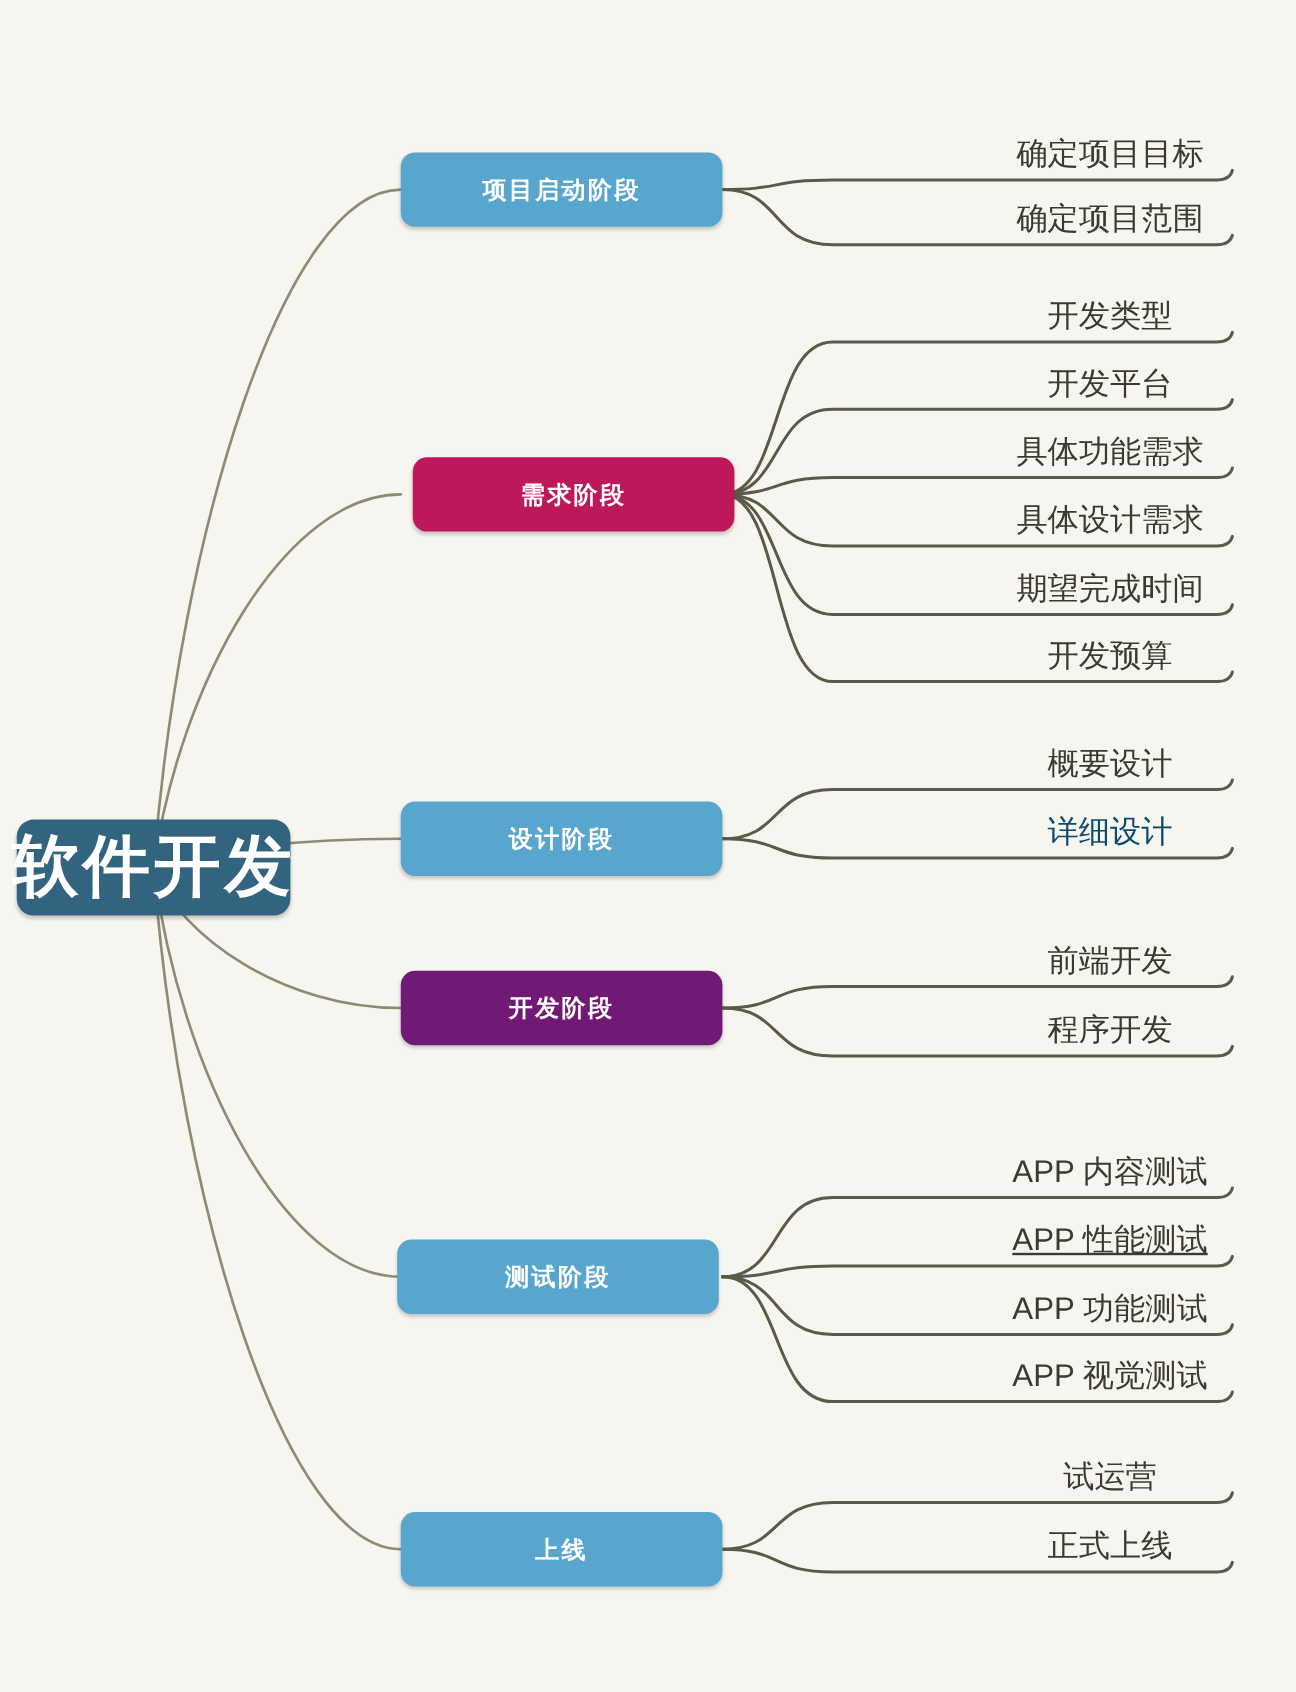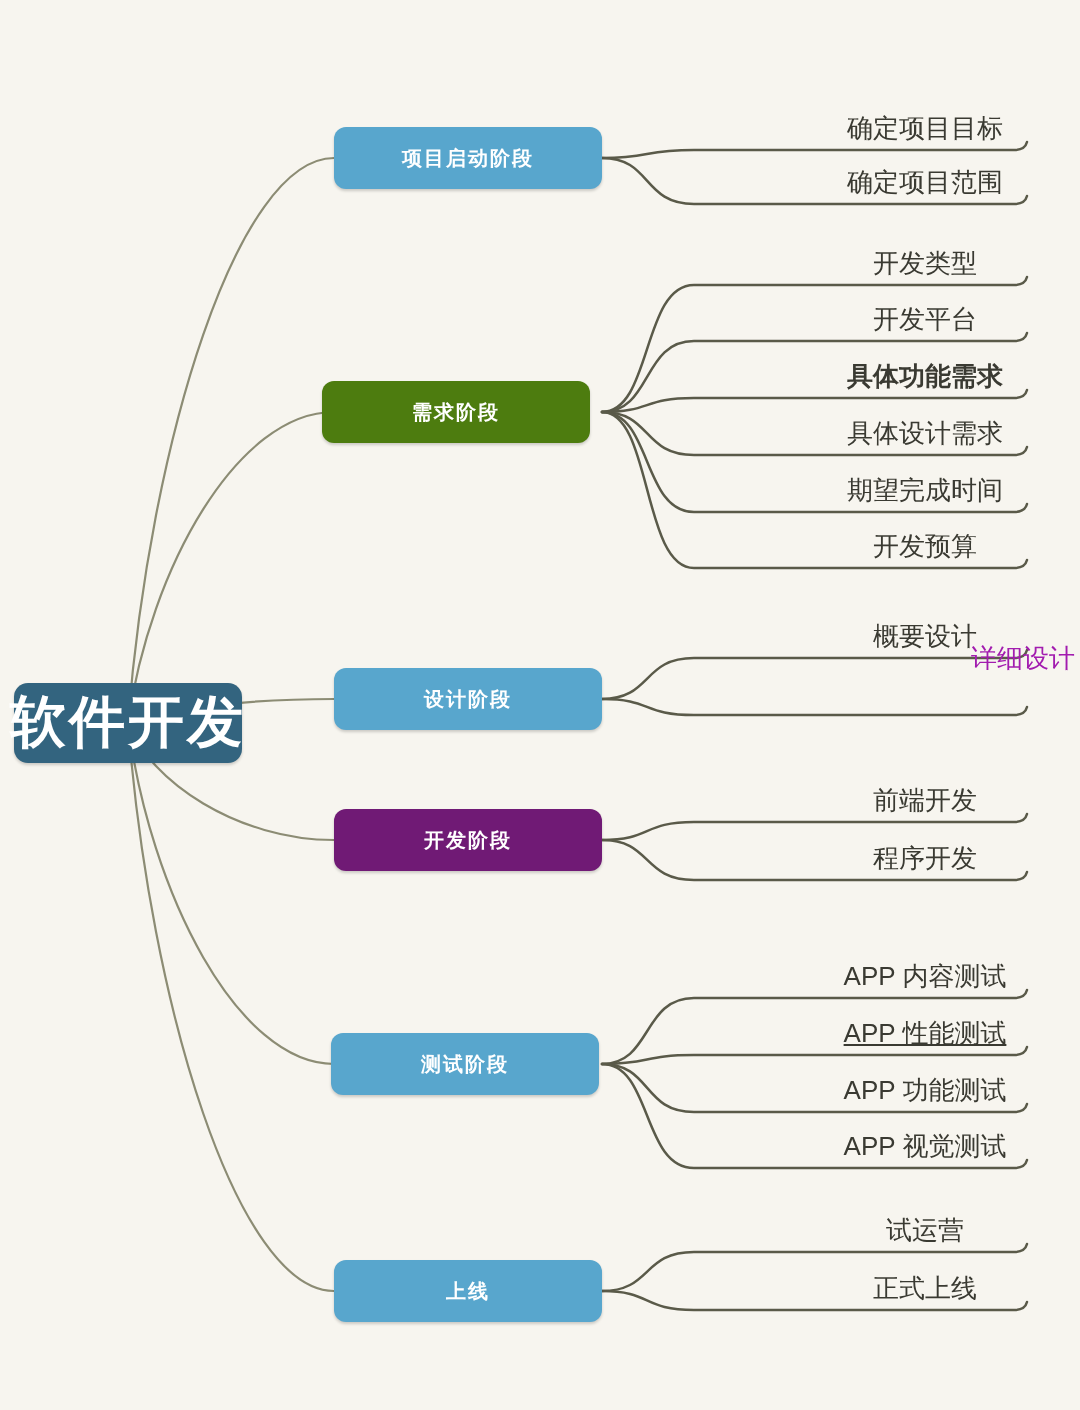--- a/index.html
+++ b/index.html
@@ -60,34 +60,34 @@
       <path d="M 602 1291 C 652 1291, 642 1310, 694 1310 L 1014 1310 Q 1025 1310, 1027 1302" fill="none" stroke="#5a5a49" stroke-width="2.5" stroke-linecap="round"></path>
     </svg>
 <div class="node root-node" style="left: 14px; top: 683px; width: 228px; height: 80px; background: rgb(51, 100, 127);">
       <span>软件开发</span>
     </div>
     <div class="node branch-node" style="left: 334px; top: 127px; width: 268px; height: 62px; background: rgb(88, 166, 205);">
       <span>项目启动阶段</span>
     </div>
     <div class="leaf-label" style="left: 775px; top: 164px; width: 300px; height: 36px; line-height: 36px; color: rgb(58, 58, 50);">确定项目范围</div>
     <div class="leaf-label" style="left: 775px; top: 110px; width: 300px; height: 36px; line-height: 36px; color: rgb(58, 58, 50);">确定项目目标</div>
-    <div class="node branch-node" style="left: 322px; top: 381px; width: 268px; height: 62px; background: #4d7c0f;">
+    <div class="node branch-node" style="left: 344px; top: 381px; width: 268px; height: 62px; background: #be185d;">
       <span>需求阶段</span>
     </div>
     <div class="leaf-label" style="left: 775px; top: 245px; width: 300px; height: 36px; line-height: 36px; color: rgb(58, 58, 50);">开发类型</div>
     <div class="leaf-label" style="left: 775px; top: 301px; width: 300px; height: 36px; line-height: 36px; color: rgb(58, 58, 50);">开发平台</div>
-    <div class="leaf-label" style="left: 775px; top: 358px; width: 300px; height: 36px; line-height: 36px; color: rgb(58, 58, 50); font-weight: bold;">具体功能需求</div>
+    <div class="leaf-label" style="left: 775px; top: 358px; width: 300px; height: 36px; line-height: 36px; color: rgb(58, 58, 50);">具体功能需求</div>
     <div class="leaf-label" style="left: 775px; top: 415px; width: 300px; height: 36px; line-height: 36px; color: rgb(58, 58, 50);">具体设计需求</div>
     <div class="leaf-label" style="left: 775px; top: 472px; width: 300px; height: 36px; line-height: 36px; color: rgb(58, 58, 50);">期望完成时间</div>
     <div class="leaf-label" style="left: 775px; top: 528px; width: 300px; height: 36px; line-height: 36px; color: rgb(58, 58, 50);">开发预算</div>
     <div class="node branch-node" style="left: 334px; top: 668px; width: 268px; height: 62px; background: rgb(88, 166, 205);">
       <span>设计阶段</span>
     </div>
     <div class="leaf-label" style="left: 775px; top: 618px; width: 300px; height: 36px; line-height: 36px; color: rgb(58, 58, 50);">概要设计</div>
-    <div class="leaf-label" style="left: 775px; top: 640px; width: 300px; height: 36px; line-height: 36px; color: #a21caf; text-align: right;">详细设计</div>
+    <div class="leaf-label" style="left: 775px; top: 675px; width: 300px; height: 36px; line-height: 36px; color: #0c4a6e;">详细设计</div>
     <div class="node branch-node" style="left: 334px; top: 809px; width: 268px; height: 62px; background: #701a75;">
       <span>开发阶段</span>
     </div>
     <div class="leaf-label" style="left: 775px; top: 782px; width: 300px; height: 36px; line-height: 36px; color: rgb(58, 58, 50);">前端开发</div>
     <div class="leaf-label" style="left: 775px; top: 840px; width: 300px; height: 36px; line-height: 36px; color: rgb(58, 58, 50);">程序开发</div>
     <div class="node branch-node" style="left: 331px; top: 1033px; width: 268px; height: 62px; background: rgb(88, 166, 205);">
       <span>测试阶段</span>
     </div>
     <div class="leaf-label" style="left: 775px; top: 958px; width: 300px; height: 36px; line-height: 36px; color: rgb(58, 58, 50);">APP 内容测试</div>
     <div class="leaf-label" style="left: 775px; top: 1015px; width: 300px; height: 36px; line-height: 36px; color: rgb(58, 58, 50); text-decoration: underline;">APP 性能测试</div>

